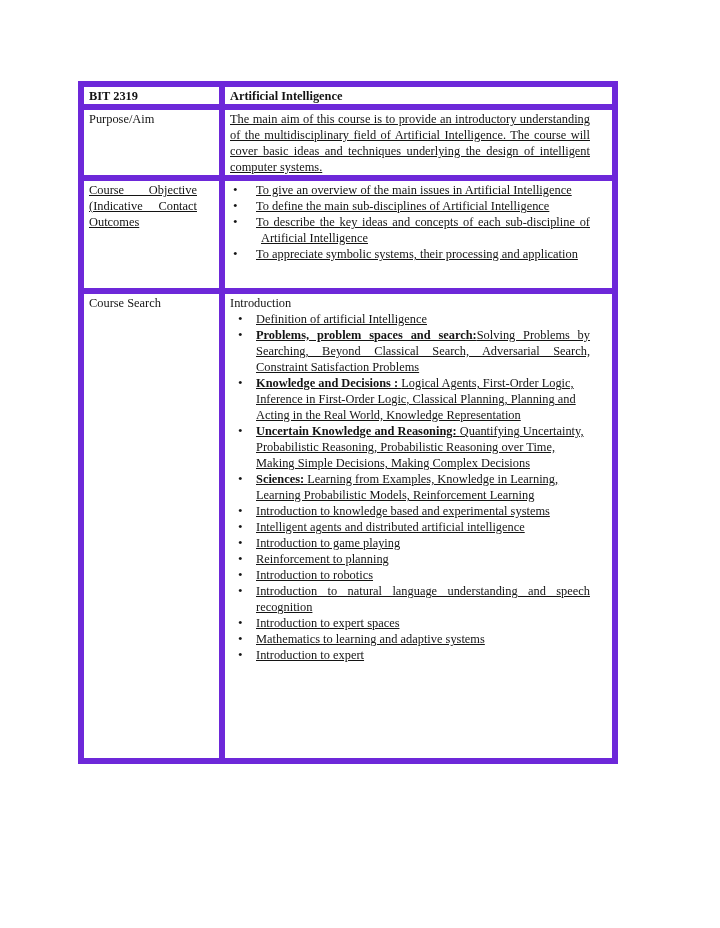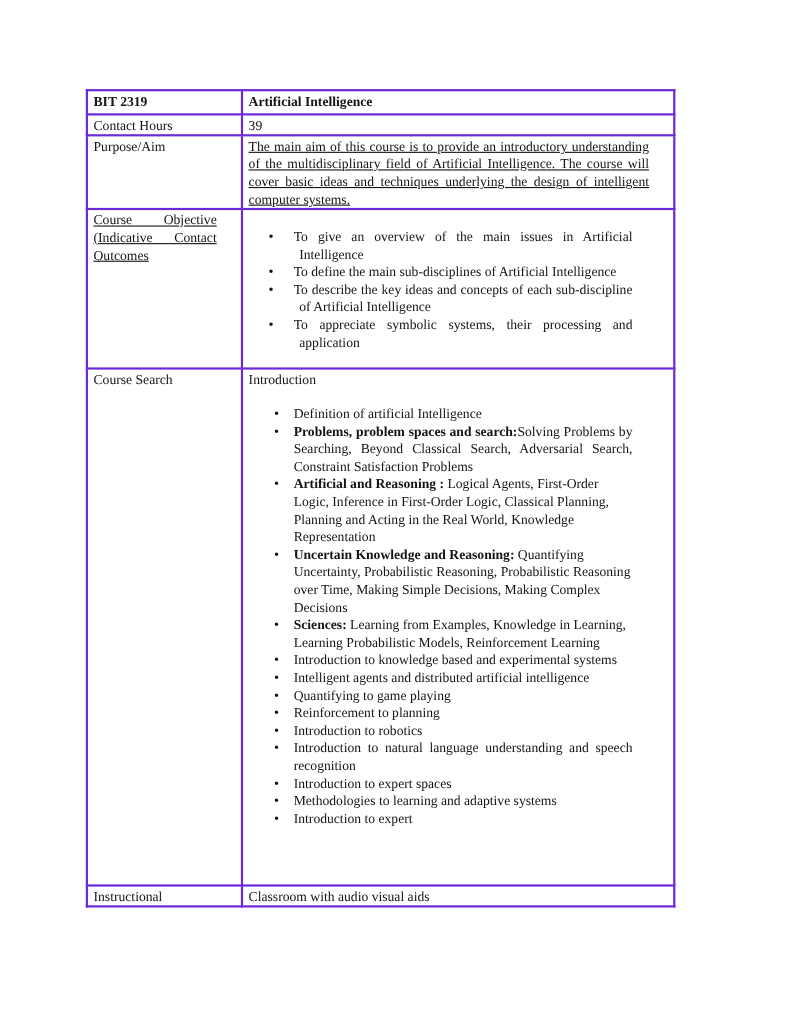--- a/index.html
+++ b/index.html
@@ -18,30 +18,31 @@
   table.course {
     position: absolute;
     left: 78px; top: 81px;
     width: 534px;
     border-collapse: collapse;
     table-layout: fixed;
     font-size: 12.4px;
     line-height: 16px;
   }
   table.course td {
-    border: 2px solid #6d28d9;
+    border: 6px solid #6d28d9;
     vertical-align: top;
     padding: 1px 22px 0 5px;
     overflow: hidden;
   }
   .b { font-weight: bold; }
   .justify { text-align: justify; text-decoration: underline; }
   ul.bullets {
-    margin: 15px; padding: 0;
+    margin: 0; padding: 0;
     list-style: none;
+    text-decoration: underline;
   }
   ul.bullets li {
     position: relative;
     padding-left: 26px;
   }
   ul.bullets li::before {
     content: "\2022";
     position: absolute;
     left: 8px; top: 0;
     font-size: 13px;
@@ -65,24 +66,20 @@
       <col style="width:141px">
       <col style="width:393px">
     </colgroup>
 
     <tbody>
         <tr style="height:22px">
       <td class="b">BIT 2319</td>
       <td class="b">Artificial Intelligence</td>
     </tr>
 
-    <tr style="height:17px">
-      <td>Contact Hours</td>
-      <td>39</td>
-    </tr>
 
 
     <tr style="height:65px">
       <td>Purpose/Aim</td>
       <td class="justify">The main aim of this course is to provide an introductory understanding of the multidisciplinary field of Artificial Intelligence. The course will cover basic ideas and techniques underlying the design of intelligent computer systems.</td>
     </tr>
 
     <tr style="height:113px">
       <td class="justify">Course Objective (Indicative Contact Outcomes</td>
       <td>
@@ -95,36 +92,32 @@
       </td>
     </tr>
 
     <tr style="height:470px">
       <td>Course Search</td>
       <td>
         <div>Introduction</div>
         <ul class="bullets content-bullets">
           <li><b class="b"></b><span>Definition of artificial Intelligence</span></li>
           <li><b class="b">Problems, problem spaces and search:</b><span>Solving Problems by Searching, Beyond Classical Search, Adversarial Search, Constraint Satisfaction Problems</span></li>
-          <li><b class="b">Artificial and Reasoning : </b><span>Logical Agents, First-Order Logic, Inference in First-Order Logic, Classical Planning, Planning and Acting in the Real World, Knowledge Representation</span></li>
+          <li><b class="b">Knowledge and Decisions : </b><span>Logical Agents, First-Order Logic, Inference in First-Order Logic, Classical Planning, Planning and Acting in the Real World, Knowledge Representation</span></li>
           <li><b class="b">Uncertain Knowledge and Reasoning: </b><span>Quantifying Uncertainty, Probabilistic Reasoning, Probabilistic Reasoning over Time, Making Simple Decisions, Making Complex Decisions</span></li>
           <li><b class="b">Sciences: </b><span>Learning from Examples, Knowledge in Learning, Learning Probabilistic Models, Reinforcement Learning</span></li>
           <li><b class="b"></b><span>Introduction to knowledge based and experimental systems</span></li>
           <li><b class="b"></b><span>Intelligent agents and distributed artificial intelligence</span></li>
-          <li><b class="b"></b><span>Quantifying to game playing</span></li>
+          <li><b class="b"></b><span>Introduction to game playing</span></li>
           <li><b class="b"></b><span>Reinforcement to planning</span></li>
           <li><b class="b"></b><span>Introduction to robotics</span></li>
           <li><b class="b"></b><span>Introduction to natural language understanding and speech recognition</span></li>
           <li><b class="b"></b><span>Introduction to expert spaces</span></li>
-          <li><b class="b"></b><span>Methodologies to learning and adaptive systems</span></li>
+          <li><b class="b"></b><span>Mathematics to learning and adaptive systems</span></li>
           <li><b class="b"></b><span>Introduction to expert</span></li>
         </ul>
       </td>
     </tr>
 
 
-    <tr style="height:16px">
-      <td>Instructional</td>
-      <td>Classroom with audio visual aids</td>
-    </tr>
   </tbody>
     </table>
 </div>
 
 </body></html>

